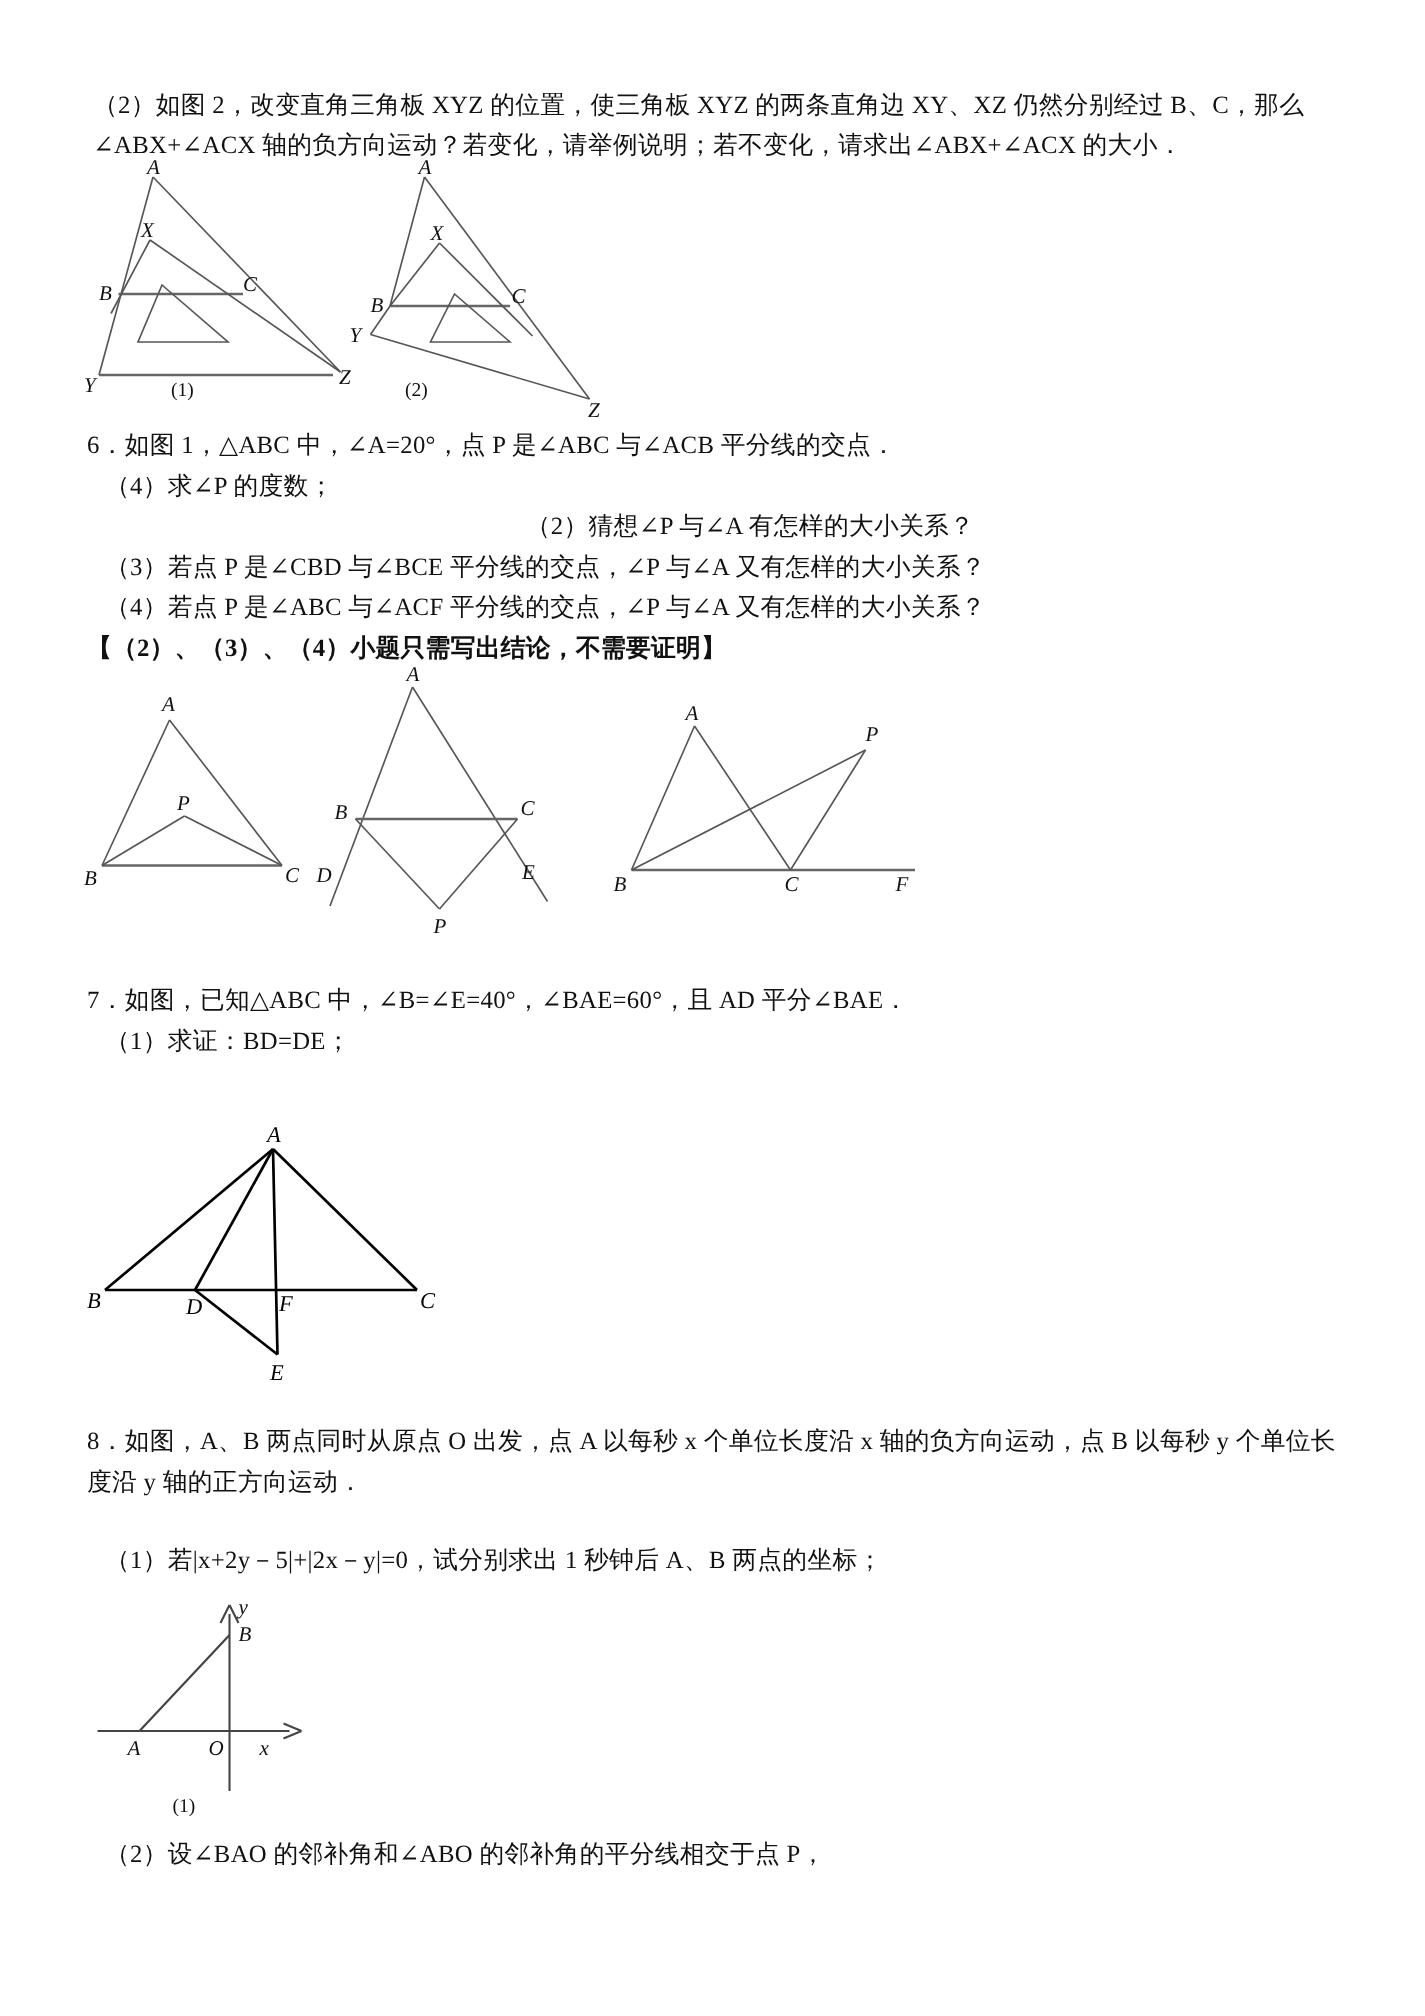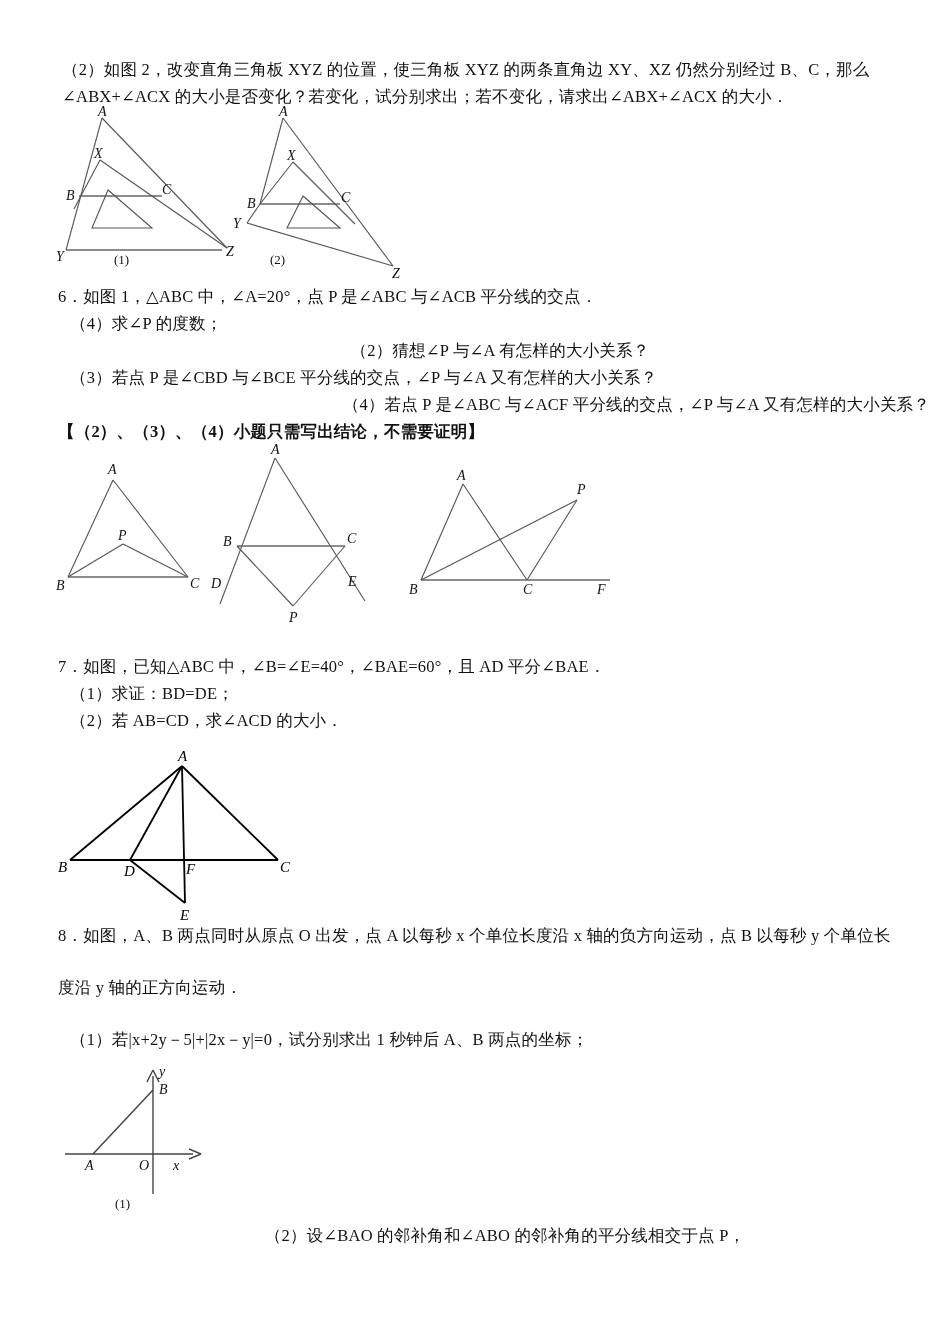--- a/index.html
+++ b/index.html
@@ -56,21 +56,21 @@
   .stroke-mid  { stroke: #444; stroke-width: 1.4; fill: none; }
   .stroke-dark { stroke: #000; stroke-width: 1.8; fill: none; }
   .stroke-gray { stroke: #666; stroke-width: 1.6; fill: none; }
 </style>
 </head>
 <body>
 
 <div class="page">
 
   <div class="para" style="left:62px; top:56px; width:830px;">（2）如图 2，改变直角三角板 XYZ 的位置，使三角板 XYZ 的两条直角边 XY、XZ 仍然分别经过 B、C，那么</div>
-  <div class="para" style="left:62px; top:83px; width:830px;">∠ABX+∠ACX 的大小是否变化？若变化，试分别求出；若不变化，请求出∠ABX+∠ACX 的大小．</div>
+  <div class="para" style="left:62px; top:83px; width:830px;">∠ABX+∠ACX 轴的负方向运动？若变化，请举例说明；若不变化，请求出∠ABX+∠ACX 的大小．</div>
 
   <div class="figrow" style="left:62px; top:108px;">
     <svg width="200" height="160" viewBox="0 0 200 160">
 
       <path class="stroke-thin" d="M 40 10 L 4 142"></path>
       <path class="stroke-thin" d="M 40 10 L 165 140"></path>
 
       <path class="stroke-gray" d="M 17 88 L 100 88"></path>
 
       <path class="stroke-gray" d="M 4 142 L 160 142"></path>
@@ -110,21 +110,21 @@
       <text class="lbl" x="-2" y="122">Y</text>
       <text class="lbl" x="157" y="172">Z</text>
     </svg>
   </div>
   <div class="cap" style="left:270px; top:252px;">(2)</div>
 
   <div class="para" style="left:58px; top:283px; width:860px;"><span>6．</span><span>如图 1，△ABC 中，∠A=20°，点 P 是∠ABC 与∠ACB 平分线的交点．</span></div>
   <div class="para" style="left:70px; top:310px; width:860px;">（4）求∠P 的度数；</div>
   <div class="para" style="left:70px; top:337px; width:860px;text-align:center;">（2）猜想∠P 与∠A 有怎样的大小关系？</div>
   <div class="para" style="left:70px; top:364px; width:860px;">（3）若点 P 是∠CBD 与∠BCE 平分线的交点，∠P 与∠A 又有怎样的大小关系？</div>
-  <div class="para" style="left:70px; top:391px; width:860px;text-align:right;">（4）若点 P 是∠ABC 与∠ACF 平分线的交点，∠P 与∠A 又有怎样的大小关系？</div>
+  <div class="para" style="left:70px; top:391px; width:860px;">（4）若点 P 是∠ABC 与∠ACF 平分线的交点，∠P 与∠A 又有怎样的大小关系？</div>
   <div class="para" style="left:58px; top:418px; width:860px; font-weight:600;">【（2）、（3）、（4）小题只需写出结论，不需要证明】</div>
 
   <div class="figrow" style="left:60px; top:452px;">
     <svg width="160" height="145" viewBox="0 0 160 145">
       <path class="stroke-thin" d="M 53 28 L 8 125"></path>
       <path class="stroke-thin" d="M 53 28 L 128 125"></path>
       <path class="stroke-gray" d="M 8 125 L 128 125"></path>
       <path class="stroke-thin" d="M 8 125 L 63 92"></path>
       <path class="stroke-thin" d="M 128 125 L 63 92"></path>
       <text class="lbl" x="48" y="22">A</text>
@@ -160,40 +160,39 @@
       <text class="lbl" x="52" y="22">A</text>
       <text class="lbl" x="172" y="36">P</text>
       <text class="lbl" x="4" y="136">B</text>
       <text class="lbl" x="118" y="136">C</text>
       <text class="lbl" x="192" y="136">F</text>
     </svg>
   </div>
 
   <div class="para" style="left:58px; top:653px; width:860px;"><span>7．</span><span>如图，已知△ABC 中，∠B=∠E=40°，∠BAE=60°，且 AD 平分∠BAE．</span></div>
   <div class="para" style="left:70px; top:680px; width:860px;">（1）求证：BD=DE；</div>
-  <div class="para" style="left:70px; top:707px; width:860px;">（2）若 AB=CD，求∠ACD 的大小．</div>
 
   <div class="figrow" style="left:60px; top:748px;">
     <svg width="260" height="170" viewBox="0 0 260 170">
       <path class="stroke-dark" d="M 122 18 L 10 112"></path>
       <path class="stroke-dark" d="M 122 18 L 218 112"></path>
       <path class="stroke-dark" d="M 10 112 L 218 112"></path>
       <path class="stroke-dark" d="M 122 18 L 70 112"></path>
       <path class="stroke-dark" d="M 122 18 L 125 155"></path>
       <path class="stroke-dark" d="M 70 112 L 125 155"></path>
       <text class="lbl-bold" x="118" y="13">A</text>
       <text class="lbl-bold" x="-2" y="124">B</text>
       <text class="lbl-bold" x="64" y="128">D</text>
       <text class="lbl-bold" x="126" y="126">F</text>
       <text class="lbl-bold" x="220" y="124">C</text>
       <text class="lbl-bold" x="120" y="172">E</text>
     </svg>
   </div>
 
-  <div class="para" style="left:58px; top:922px; width:870px;"><span>8．</span><span>如图，A、B 两点同时从原点 O 出发，点 A 以每秒 x 个单位长度沿 x 轴的负方向运动，点 B 以每秒 y 个单位长</span></div>
+  <div class="para" style="left:58px; top:947px; width:870px;"><span>8．</span><span>如图，A、B 两点同时从原点 O 出发，点 A 以每秒 x 个单位长度沿 x 轴的负方向运动，点 B 以每秒 y 个单位长</span></div>
   <div class="para" style="left:58px; top:974px; width:870px;">度沿 y 轴的正方向运动．</div>
 
   <div class="para" style="left:70px; top:1026px; width:870px;">（1）若|x+2y－5|+|2x－y|=0，试分别求出 1 秒钟后 A、B 两点的坐标；</div>
 
   <div class="figrow" style="left:65px; top:1062px;">
     <svg width="200" height="145" viewBox="0 0 200 145">
 
       <path class="stroke-mid" d="M 88 132 L 88 14"></path>
       <path class="stroke-mid" d="M 88 8 L 82 20 M 88 8 L 94 20"></path>
 
@@ -203,15 +202,15 @@
       <path class="stroke-mid" d="M 28 92 L 88 28"></path>
       <text class="lbl" x="94" y="14">y</text>
       <text class="lbl" x="94" y="32">B</text>
       <text class="lbl" x="20" y="108">A</text>
       <text class="lbl" x="74" y="108">O</text>
       <text class="lbl" x="108" y="108">x</text>
     </svg>
   </div>
   <div class="cap" style="left:115px; top:1196px;">(1)</div>
 
-  <div class="para" style="left:70px; top:1222px; width:870px;text-align:center;">（2）设∠BAO 的邻补角和∠ABO 的邻补角的平分线相交于点 P，</div>
+  <div class="para" style="left:70px; top:1222px; width:870px;">（2）设∠BAO 的邻补角和∠ABO 的邻补角的平分线相交于点 P，</div>
 
 </div>
 
 </body></html>

